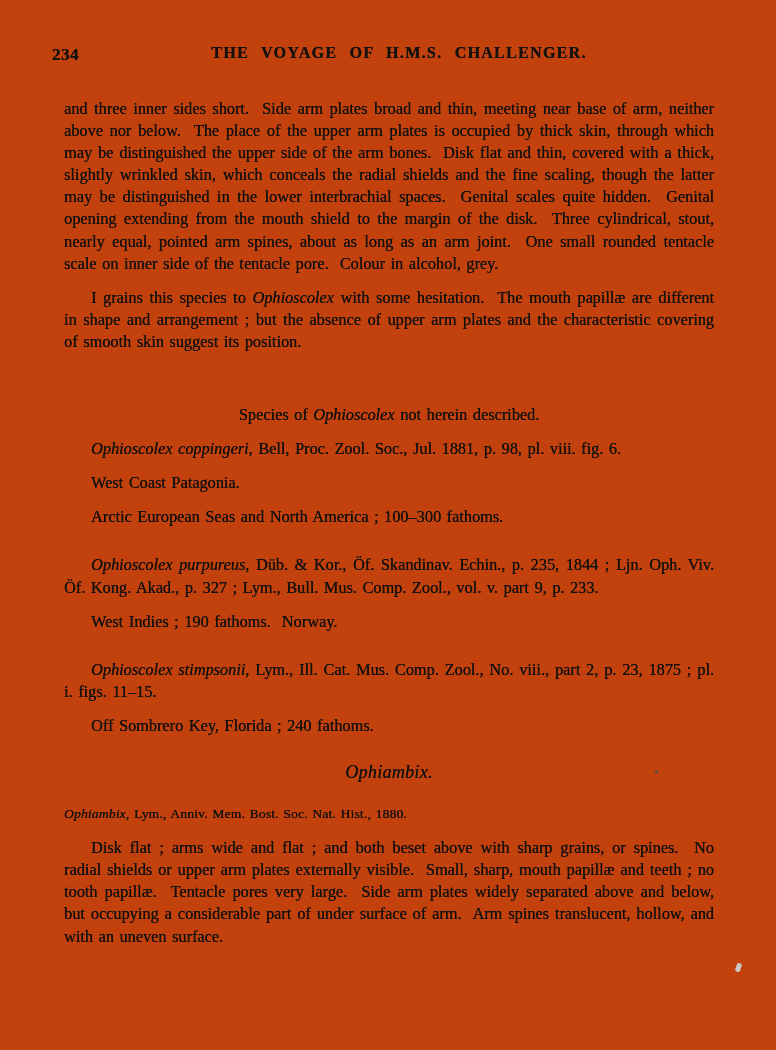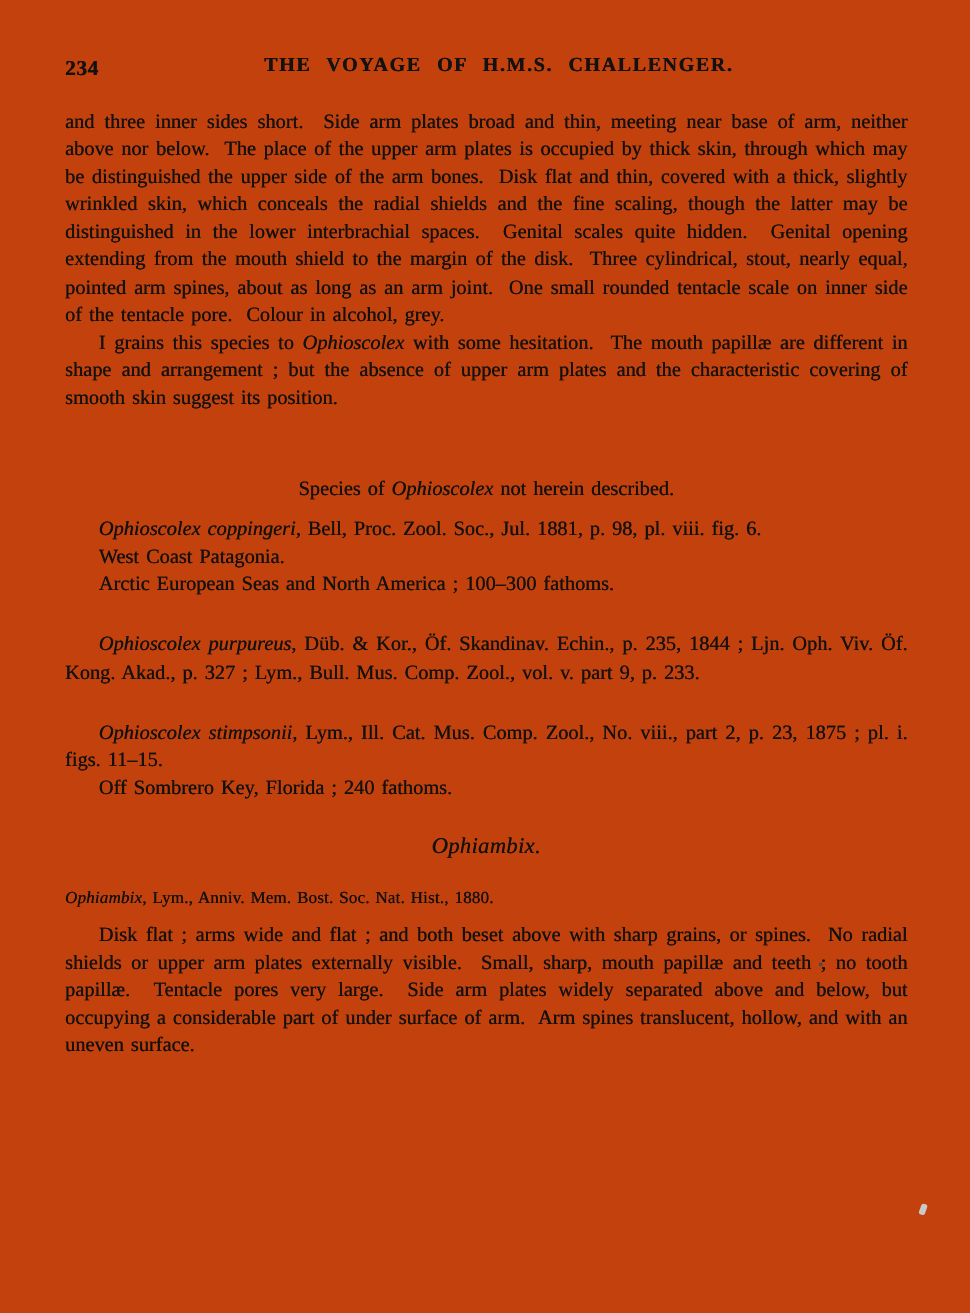--- a/index.html
+++ b/index.html
@@ -25,21 +25,21 @@
     letter-spacing: 1.3px; word-spacing: 7px;
     text-shadow: 0.3px 0 currentColor;
   }
   .content {
     position: absolute; left: 52px; top: 86px; width: 674px;
     font-size: 16.3px; line-height: 22.1px;
     text-align: justify;
     word-spacing: 1.5px;
     text-shadow: 0.25px 0 currentColor;
   }
-  .content p { margin: 0; }
+  .content p { margin: 12px; }
   .content i { font-style: italic; }
   .indent { text-indent: 27px; }
   .section-heading { text-align: center; margin-top: 51px !important; text-indent: 0; }
   .entry-first { margin-top: 10px !important; }
   .entry-next { margin-top: 26px !important; }
   .genus-heading {
     text-align: center; font-size: 18px; margin-top: 24px !important;
     letter-spacing: 0.3px;
   }
   .genus-citation {
@@ -72,20 +72,21 @@
       <p class="body-para indent entry-first"><i>Ophioscolex coppingeri</i><span>, Bell, Proc. Zool. Soc., Jul. 1881, p. 98, pl. viii. fig. 6.</span></p>
       <p class="body-para indent">West Coast Patagonia.</p>
     </div>
 
     <div>
       <p class="body-para indent">Arctic European Seas and North America&nbsp;; 100–300 fathoms.</p>
     </div>
 
     <div>
       <p class="body-para indent entry-next"><i>Ophioscolex purpureus</i><span>, Düb. &amp; Kor., Öf. Skandinav. Echin., p. 235, 1844&nbsp;; Ljn. Oph. Viv. Öf. Kong. Akad., p. 327&nbsp;; Lym., Bull. Mus. Comp. Zool., vol. v. part 9, p. 233.</span></p>
+      <p class="body-para indent">West Indies&nbsp;; 190 fathoms.&nbsp; Norway.</p>
     </div>
 
     <div>
       <p class="body-para indent entry-next"><i>Ophioscolex stimpsonii</i><span>, Lym., Ill. Cat. Mus. Comp. Zool., No. viii., part 2, p. 23, 1875&nbsp;; pl. i. figs. 11–15.</span></p>
       <p class="body-para indent">Off Sombrero Key, Florida&nbsp;; 240 fathoms.</p>
     </div>
 
     <p class="genus-heading"><i>Ophiambix.</i></p>
     <p class="genus-citation"><i>Ophiambix</i><span>, Lym., Anniv. Mem. Bost. Soc. Nat. Hist., 1880.</span></p>
 

